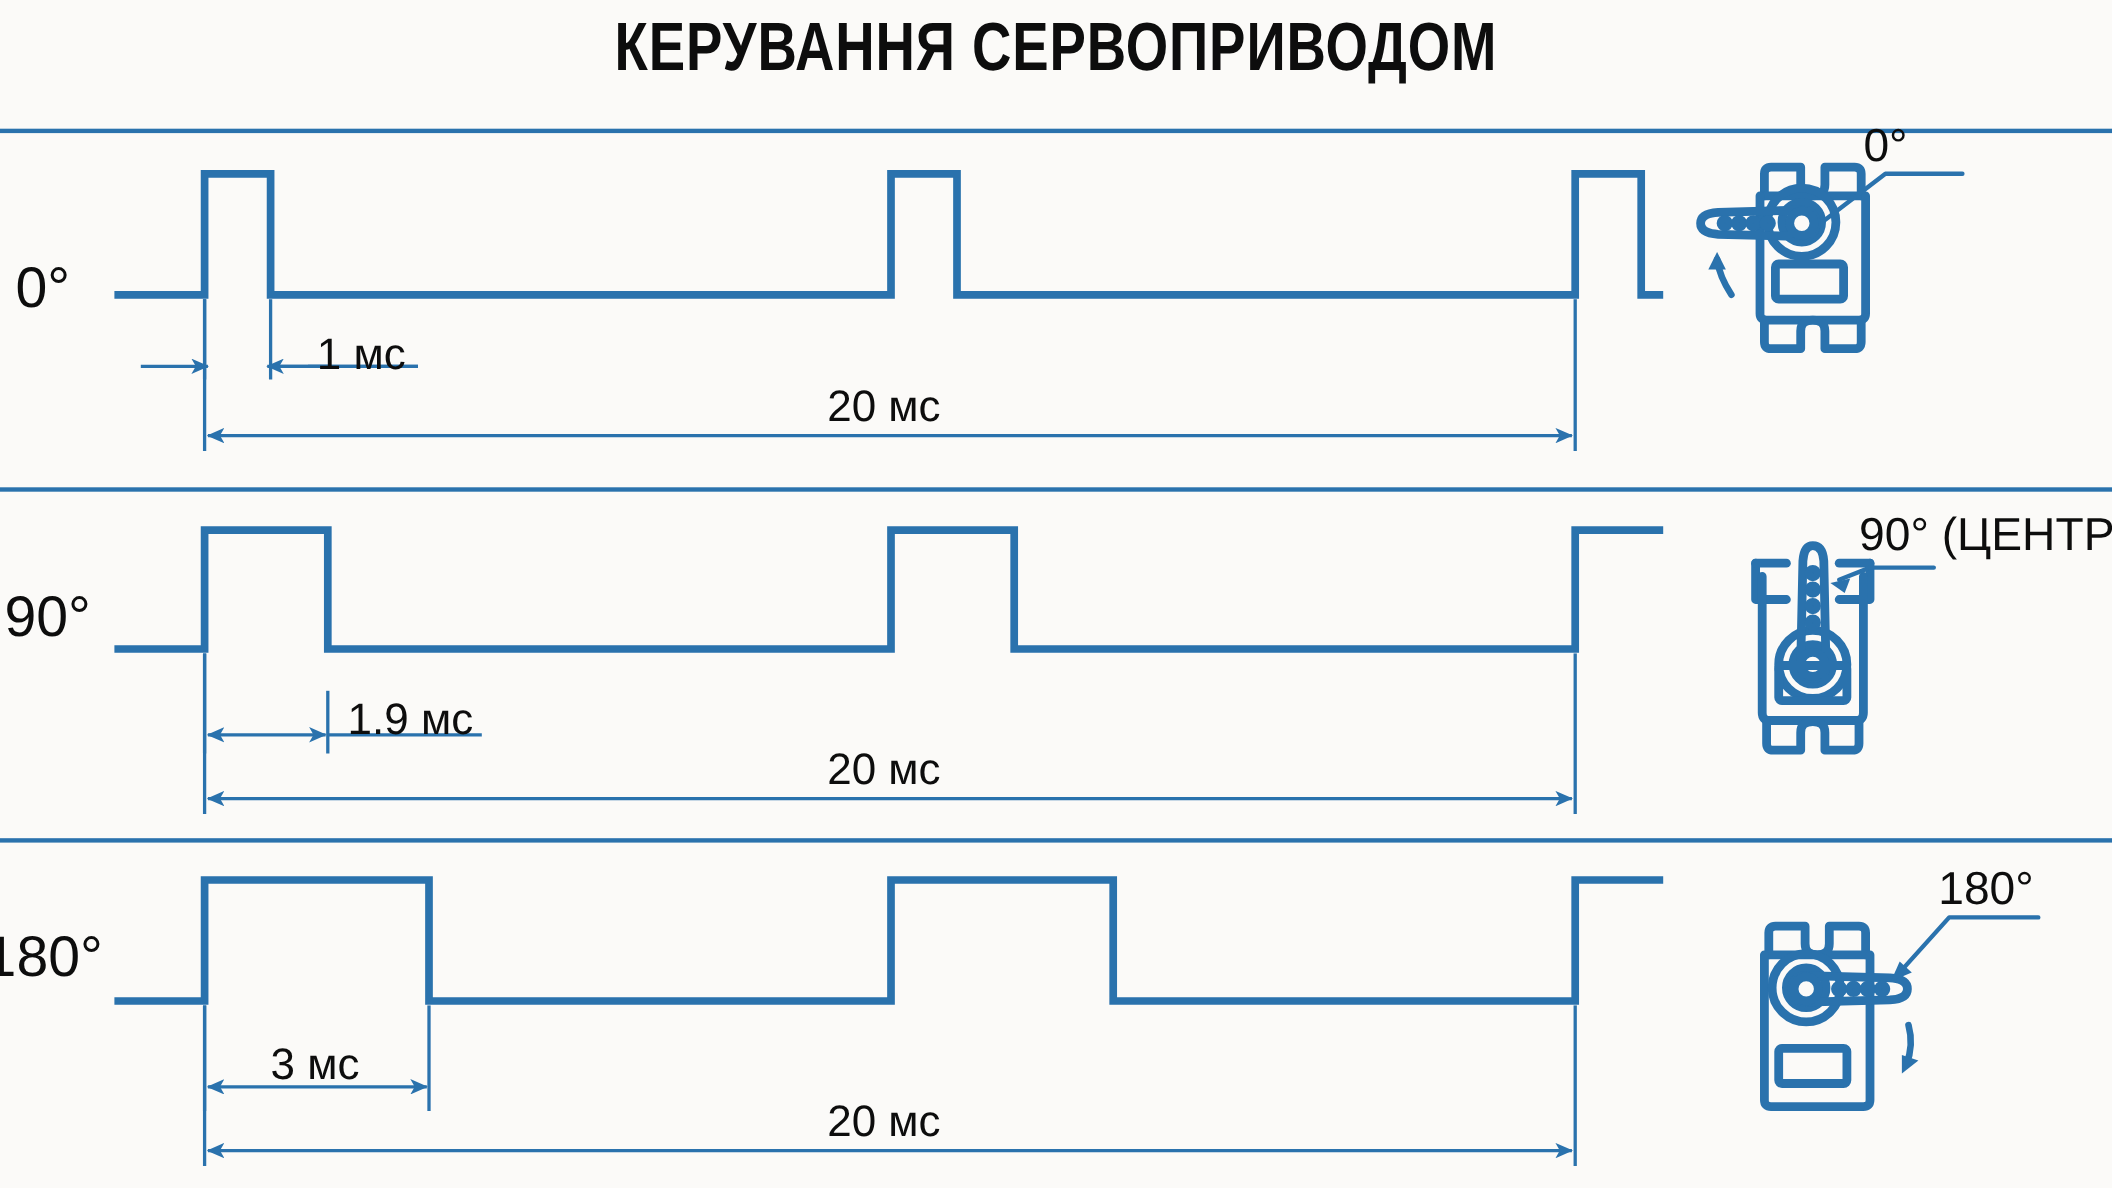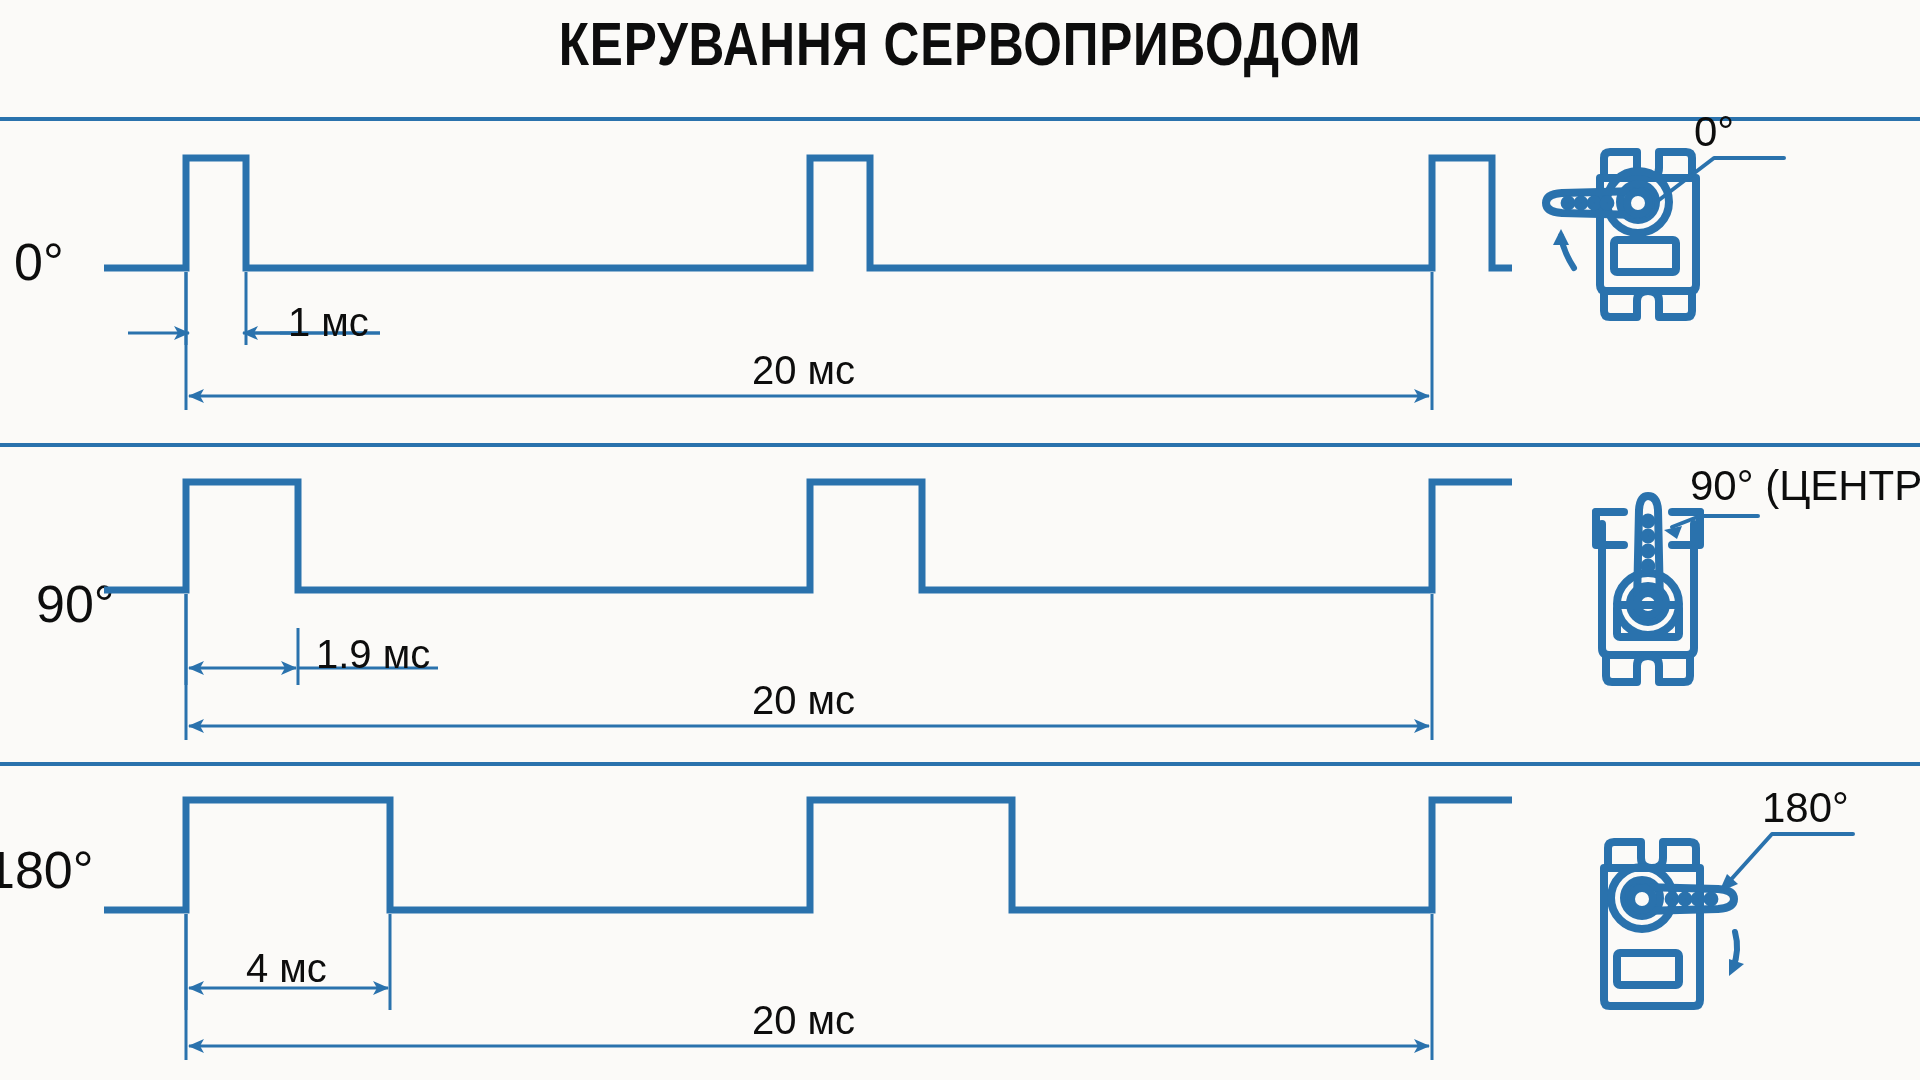--- a/index.html
+++ b/index.html
@@ -37,21 +37,21 @@
 
   
   .rowlabel{
     position:absolute;
     font-family:"Liberation Sans", sans-serif;
     font-size:52px;
     color:#0d0d0d;
     white-space:nowrap;
   }
   .rowlabel.r1{left:14px;top:232px;}
-  .rowlabel.r2{left:4px;top:574px;margin-left:32px;}
+  .rowlabel.r2{left:4px;top:531px;}
   .rowlabel.r3{left:-14px;top:840px;}
 
   
   .wave{position:absolute;left:0;top:0;width:1920px;height:1080px;
         pointer-events:none;}
 
   
   .dimtext{
     position:absolute;
     font-family:"Liberation Sans", sans-serif;
@@ -213,21 +213,21 @@
     <line x1="186" y1="914" x2="186" y2="1010" stroke="#2a72ad" stroke-width="3"></line>
     <line x1="390" y1="914" x2="390" y2="1010" stroke="#2a72ad" stroke-width="3"></line>
 
     <line x1="189" y1="988" x2="388" y2="988" stroke="#2a72ad" stroke-width="3" marker-start="url(#arrL)" marker-end="url(#arrR)"></line>
 
     <line x1="186" y1="914" x2="186" y2="1060" stroke="#2a72ad" stroke-width="3"></line>
     <line x1="1432" y1="914" x2="1432" y2="1060" stroke="#2a72ad" stroke-width="3"></line>
     <line x1="189" y1="1046" x2="1429" y2="1046" stroke="#2a72ad" stroke-width="3" marker-start="url(#arrL)" marker-end="url(#arrR)"></line>
   </svg>
 
-  <div class="dimtext" style="left:246px;top:946px;">4 мс</div>
+  <div class="dimtext" style="left:246px;top:946px;">3 мс</div>
   <div class="dimtext" style="left:752px;top:998px;">20 мс</div>
 
   <svg class="wave" viewBox="0 0 1920 1080" width="1920" height="1080">
     <g stroke="#2a72ad" stroke-width="8" fill="none" stroke-linejoin="round" stroke-linecap="round">
 
       <path d="M1608,868 L1608,848 Q1608,842 1614,842 L1641,842 L1641,858
                Q1641,868 1652,868 Q1663,868 1663,858 L1663,842 L1690,842
                Q1696,842 1696,848 L1696,868"></path>
       <line x1="1608" y1="868" x2="1696" y2="868"></line>
 

